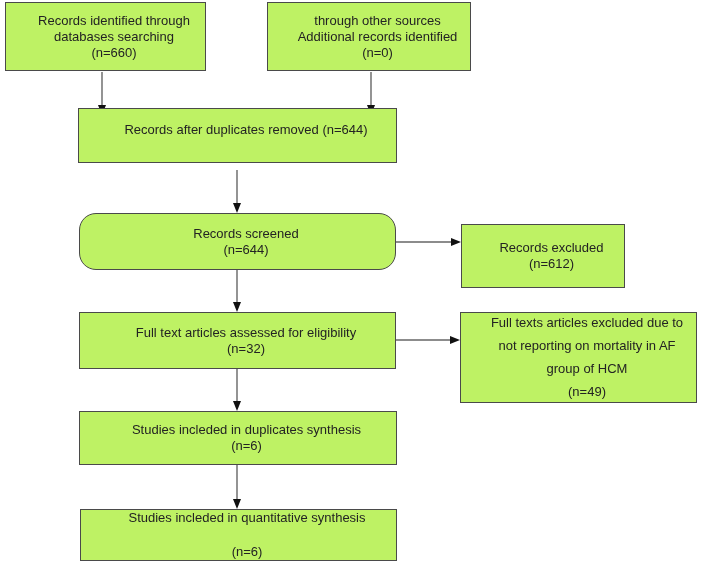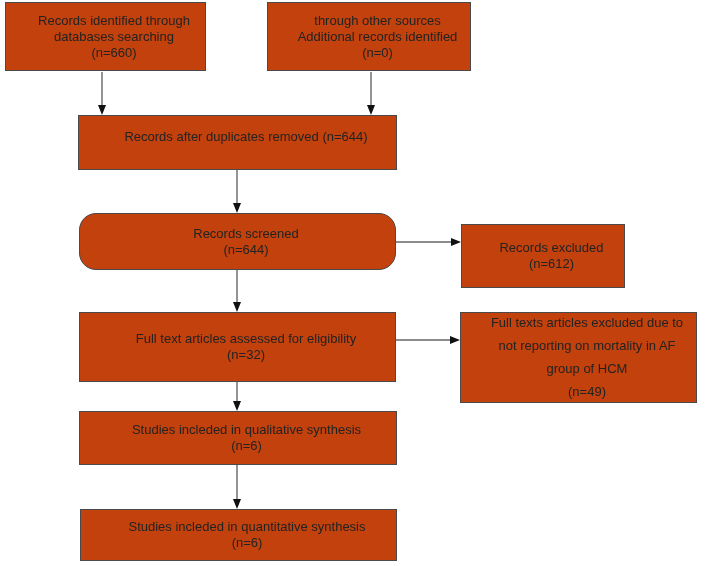--- a/index.html
+++ b/index.html
@@ -20,43 +20,43 @@
     position: absolute;
     left: 0;
     top: 0;
     width: 709px;
     height: 566px;
   }
   .box {
     position: absolute;
     box-sizing: border-box;
     border: 1px solid #4a4a4a;
-    background: #c2410c;
+    background: #bef264;
     display: flex;
     flex-direction: column;
     justify-content: center;
     align-items: center;
     text-align: center;
     font-size: 13px;
     line-height: 16px;
     padding-left: 17px;
   }
   .box .text-line {
     white-space: nowrap;
   }
   
   .b1 { left: 5px;   top: 2px;   width: 201px; height: 69px; }
   .b2 { left: 267px; top: 2px;   width: 204px; height: 69px; }
-  .b3 { left: 78px;  top: 115px; width: 319px; height: 55px; padding-bottom: 12px; }
+  .b3 { left: 78px;  top: 108px; width: 319px; height: 55px; padding-bottom: 12px; }
   .b4 { left: 79px;  top: 213px; width: 317px; height: 57px; border-radius: 17px; }
   .b5 { left: 461px; top: 224px; width: 164px; height: 64px; }
-  .b6 { left: 79px;  top: 312px; width: 317px; height: 70px; align-items: center; }
+  .b6 { left: 79px;  top: 312px; width: 317px; height: 57px; align-items: center; }
   .b7 { left: 460px; top: 312px; width: 237px; height: 91px; gap: 7px; }
   .b8 { left: 79px;  top: 411px; width: 318px; height: 54px; }
-  .b9 { left: 80px;  top: 509px; width: 317px; height: 52px; }
+  .b9 { left: 80px;  top: 509px; width: 317px; height: 52px; justify-content: space-between; }
   .stem {
     stroke: #666666;
     stroke-width: 1.4;
   }
 </style>
 </head>
 <body>
 
 <div class="canvas">
 
@@ -108,21 +108,21 @@
   </div>
 
   <div class="box b7">
     <div class="text-line">Full texts articles excluded due to</div>
     <div class="text-line">not reporting on mortality in AF</div>
     <div class="text-line">group of HCM</div>
     <div class="text-line">(n=49)</div>
   </div>
 
   <div class="box b8">
-    <div class="text-line">Studies incleded in qualitative synthesis</div>
+    <div class="text-line">Studies incleded in duplicates synthesis</div>
     <div class="text-line">(n=6)</div>
   </div>
 
   <div class="box b9">
     <div class="text-line">Studies incleded in quantitative synthesis</div>
     <div class="text-line">(n=6)</div>
   </div>
 
 </div>
 

